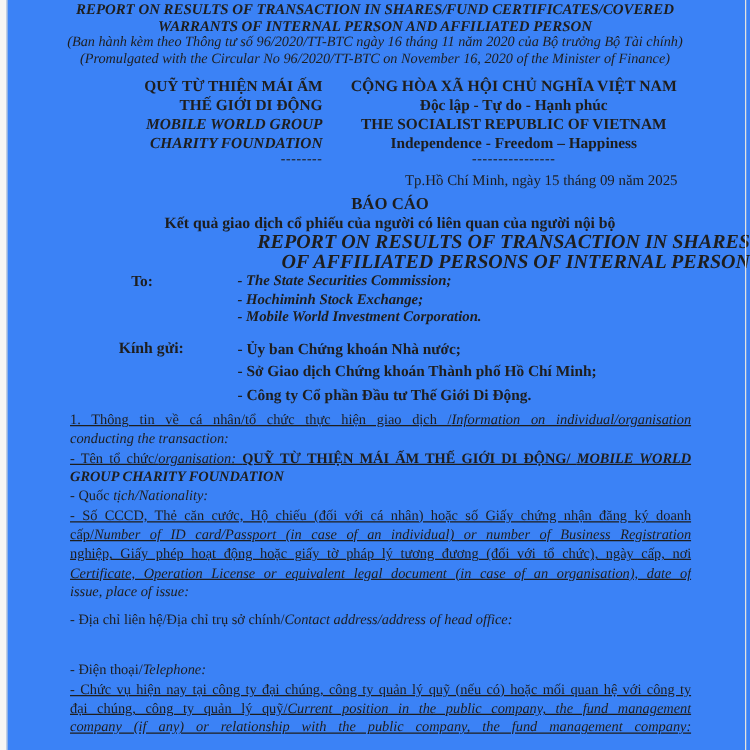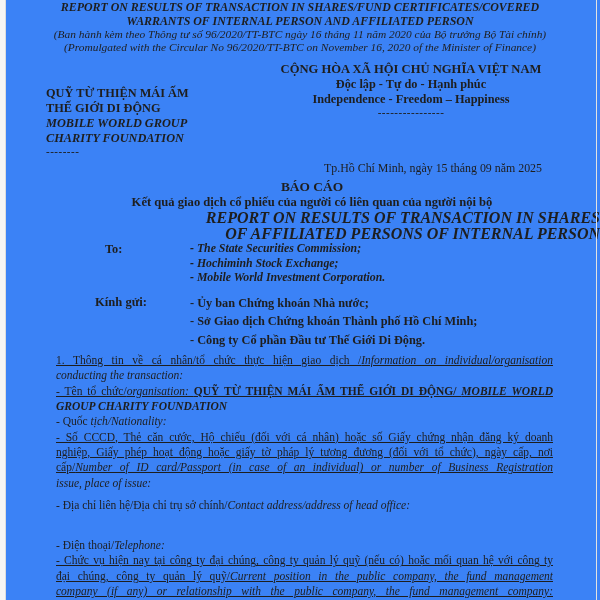--- a/index.html
+++ b/index.html
@@ -12,21 +12,21 @@
   .edge-left-shade{position:absolute;left:0;top:0;bottom:0;width:5px;background:#f6f5f4;}
   .edge-right{position:absolute;left:596px;top:0;bottom:0;width:1px;background:#e3e2e0;}
 
   
   .topblock{padding-top:1px;text-align:center;}
   .t-en{font-size:11.9px;line-height:13.5px;font-weight:700;font-style:italic;}
   .t-circ{font-size:11.4px;line-height:12.8px;font-style:italic;}
 
   
   .cols{display:flex;margin-top:8px;}
-  .col-org{width:212px;margin-left:46px;text-align:left;margin-top:24px;}
+  .col-org{width:212px;margin-left:46px;text-align:right;}
   .col-nat{width:306px;margin-left:0px;text-align:center;}
   .h-line{font-size:12.3px;line-height:15.2px;font-weight:700;}
   .h-line.big{font-size:12.6px;}
   .h-line.it{font-style:italic;}
   .h-dash{font-size:11px;line-height:11px;font-weight:700;letter-spacing:0.5px;}
 
   .dateline{margin-top:4px;text-align:right;padding-right:58px;
     font-size:11.9px;line-height:15px;}
   .dateline sup{font-size:8px;}
 
@@ -71,20 +71,21 @@
     <div class="col-org">
       <div class="h-line">QUỸ TỪ THIỆN MÁI ẤM</div>
       <div class="h-line">THẾ GIỚI DI ĐỘNG</div>
       <div class="h-line it">MOBILE WORLD GROUP</div>
       <div class="h-line it">CHARITY FOUNDATION</div>
       <div class="h-dash">--------</div>
     </div>
     <div class="col-nat">
       <div class="h-line big">CỘNG HÒA XÃ HỘI CHỦ NGHĨA VIỆT NAM</div>
       <div class="h-line">Độc lập - Tự do - Hạnh phúc</div>
+      <div class="h-line">THE SOCIALIST REPUBLIC OF VIETNAM</div>
       <div class="h-line">Independence - Freedom – Happiness</div>
       <div class="h-dash">----------------</div>
     </div>
   </div>
 
   <div class="dateline">
     <div>Tp.Hồ Chí Minh, ngày 15 tháng 09 năm 2025</div>
   </div>
 
   <div class="titleblock">
@@ -111,22 +112,23 @@
     </div>
   </div>
 
   <div class="body">
     <div class="bl jf"><span>1. Thông tin về cá nhân/tổ chức thực hiện giao dịch /</span><span class="it">Information on individual/organisation</span></div>
     <div class="bl it">conducting the transaction:</div>
     <div class="bl jf"><span>- Tên tổ chức/</span><span class="it">organisation: </span><span class="bd">QUỸ TỪ THIỆN MÁI ẤM THẾ GIỚI DI ĐỘNG/ </span><span class="bd it">MOBILE WORLD</span></div>
     <div class="bl bd it">GROUP CHARITY FOUNDATION</div>
     <div class="bl"><span>- Quốc </span><span class="it">tịch/Nationality:</span></div>
     <div class="bl jf">- Số CCCD, Thẻ căn cước, Hộ chiếu (đối với cá nhân) hoặc số Giấy chứng nhận đăng ký doanh</div>
+    <div class="bl jf"><span>cấp/</span><span class="it">Number of ID card/Passport (in case of an individual) or number of Business Registration</span></div>
     <div class="bl jf">nghiệp, Giấy phép hoạt động hoặc giấy tờ pháp lý tương đương (đối với tổ chức), ngày cấp, nơi</div>
-    <div class="bl jf"><span>cấp/</span><span class="it">Number of ID card/Passport (in case of an individual) or number of Business Registration</span></div>
+    <div class="bl jf it">Certificate, Operation License or equivalent legal document (in case of an organisation), date of</div>
     <div class="bl it">issue, place of issue:</div>
     <div class="bl gap1"><span>- Địa chỉ liên hệ/Địa chỉ trụ sở chính/</span><span class="it">Contact address/address of head office:</span></div>
     <div class="bl gap2"><span>- Điện thoại/</span><span class="it">Telephone:</span></div>
     <div class="bl jf">- Chức vụ hiện nay tại công ty đại chúng, công ty quản lý quỹ (nếu có) hoặc mối quan hệ với công ty</div>
     <div class="bl jf"><span>đại chúng, công ty quản lý quỹ/</span><span class="it">Current position in the public company, the fund management</span></div>
     <div class="bl jf it">company (if any) or relationship with the public company, the fund management company:</div>
   </div>
 </div>
 
 </body></html>

